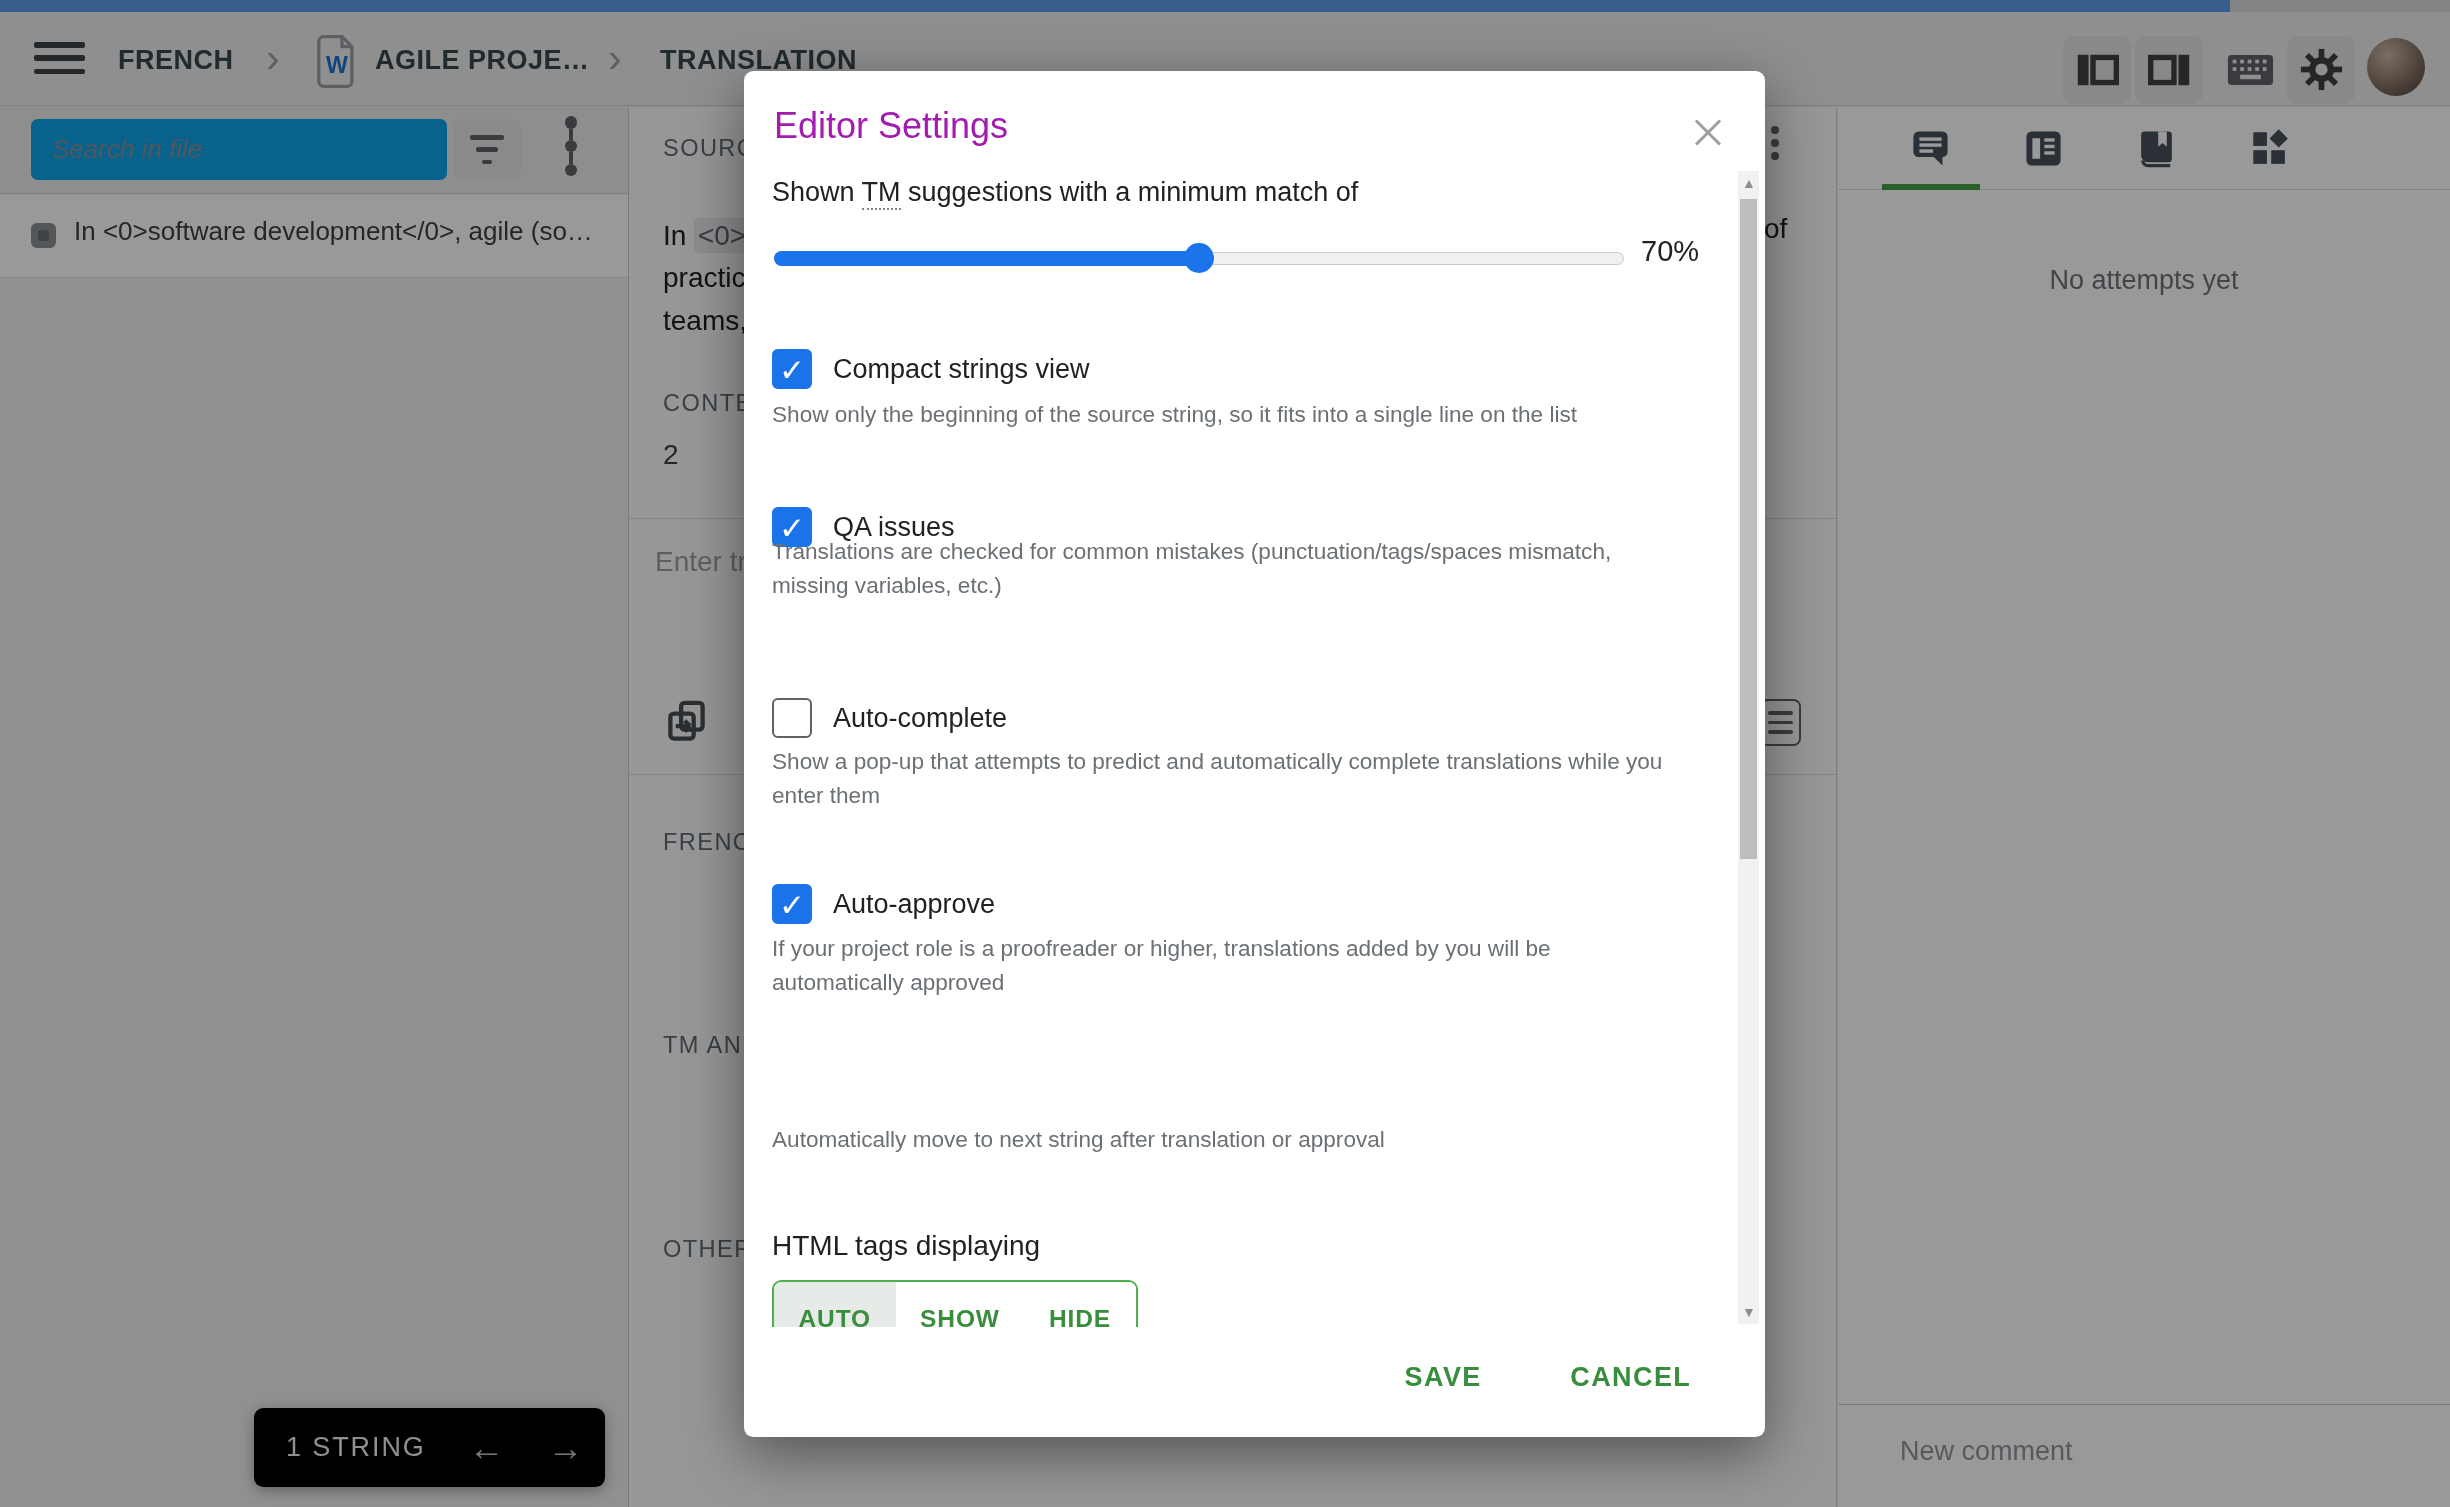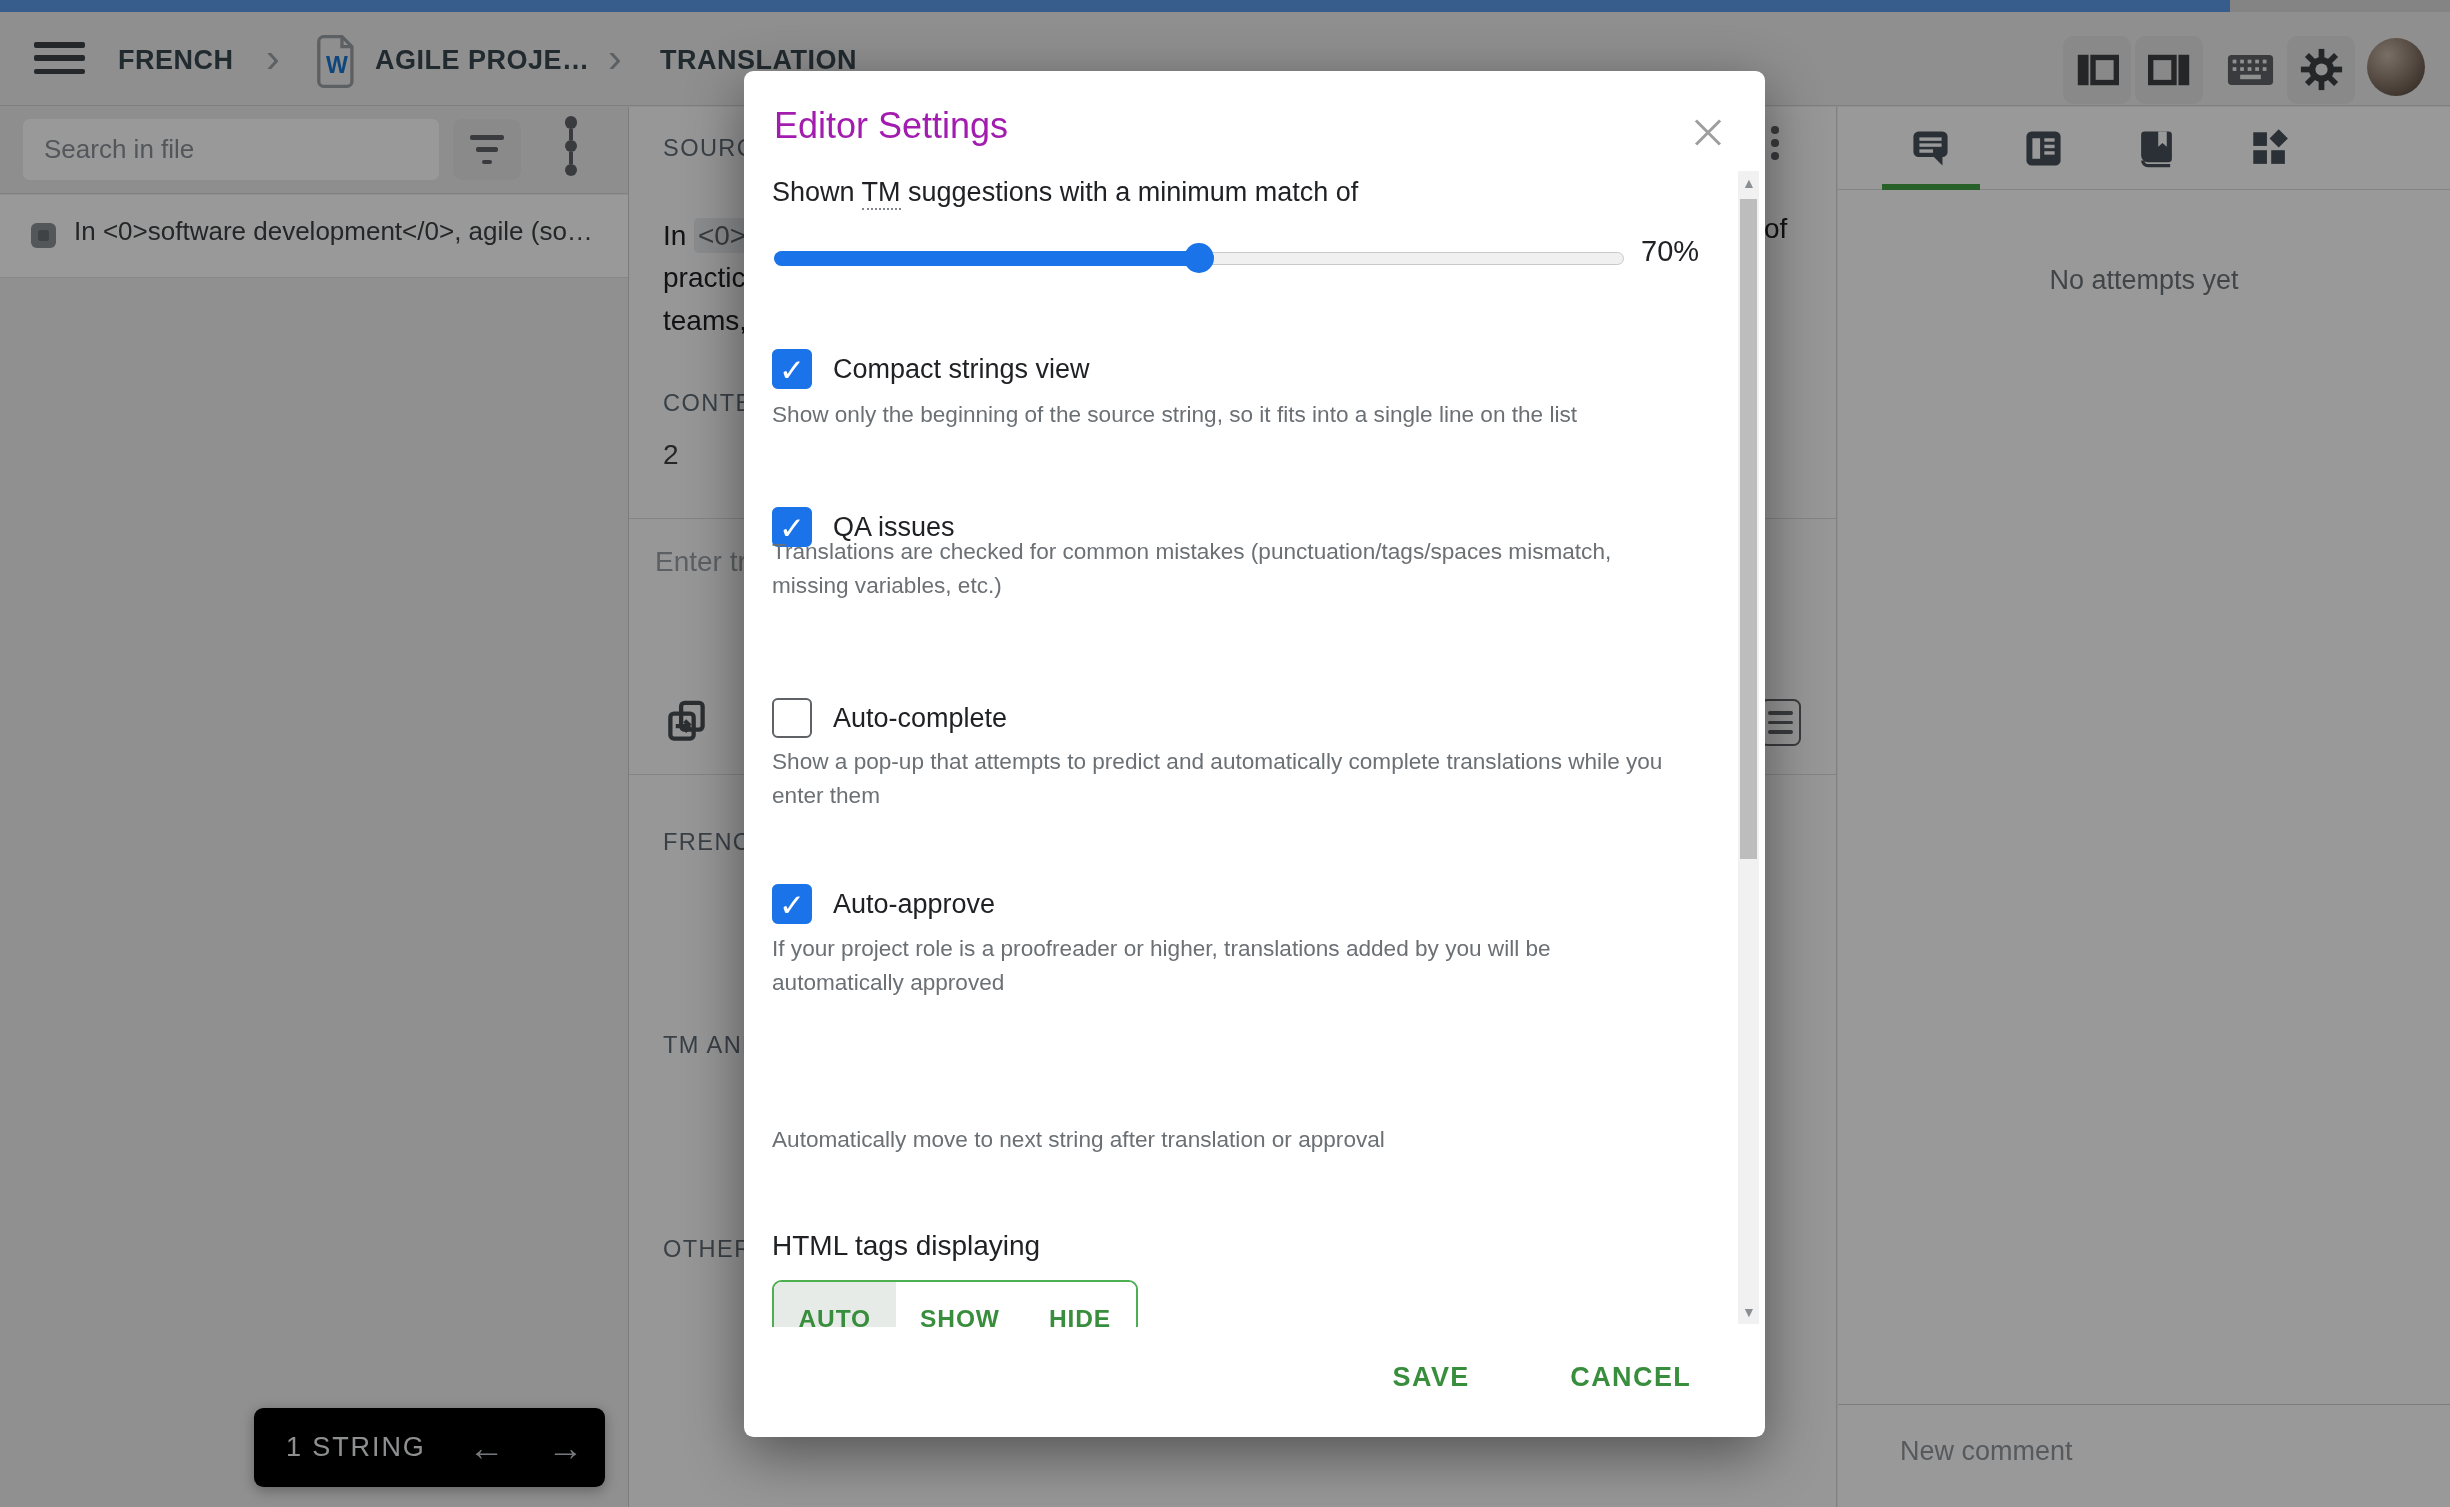--- a/index.html
+++ b/index.html
@@ -18,21 +18,21 @@
   .crumb { position:absolute; top:28px; height:41px; line-height:41px; font-size:27px; font-weight:600; color:#37474f; letter-spacing:0.5px; white-space:nowrap; }
   .chev { position:absolute; top:22.6px; font-size:41px; color:#9aa0a6; line-height:47px; }
   .doc-icon { position:absolute; left:317px; top:22.6px; width:40px; height:53px; }
   .tb-btn { position:absolute; top:23.6px; width:68px; height:68px; border-radius:11.3px; background:#e4e4e4; display:flex; align-items:center; justify-content:center; cursor:pointer; }
   .tb-plain { background:transparent; }
   .avatar { position:absolute; top:26px; width:58px; height:58px; border-radius:50%; background:radial-gradient(circle at 35% 30%, #cbb9a9 0%, #938072 45%, #4e4138 95%); }
 
   
   .left-panel { position:absolute; left:0; top:107px; width:629px; height:1400px; background:#f0f0f0; border-right:0.9px solid #cfcfcf; z-index:1; }
   .left-top { position:absolute; left:0; top:0; width:100%; height:87px; background:#ededed; border-bottom:0.9px solid #d7d7d7; }
-  .search-box { position:absolute; left:23px; top:12.3px; width:416px; height:61px; background:#ffffff; border-radius:6.6px; border:none; padding:0 21px; font-size:26px; color:#3c4043; font-family:inherit; }
+  .search-box { position:absolute; left:31px; top:12.3px; width:416px; height:61px; background:#0ea5e9; border-radius:6.6px; border:none; padding:0 21px; font-size:26px; color:#3c4043; font-family:inherit;font-style:italic; }
   .search-box::placeholder { color:#8a9097; }
   .filter-btn { position:absolute; left:453px; top:12.3px; width:68px; height:61px; background:#e6e6e6; border-radius:9.4px; display:flex; flex-direction:column; align-items:center; justify-content:center; gap:7.5px; cursor:pointer; }
   .filter-btn i { display:block; background:#5f6368; height:4.7px; border-radius:1.9px; }
   .dots-chain { position:absolute; left:552px; top:9.4px; width:38px; height:68px; display:flex; flex-direction:column; align-items:center; cursor:pointer; }
   .dots-chain b { width:12.3px; height:12.3px; border-radius:50%; background:#5f6368; }
   .dots-chain i { width:3.8px; height:11.3px; background:#5f6368; }
   .string-row { position:absolute; left:0; top:88px; width:100%; height:83px; background:#ffffff; border-bottom:0.9px solid #e2e2e2; cursor:pointer; }
   .status-sq { position:absolute; left:31px; top:28px; width:24.5px; height:24.5px; border-radius:5.7px; background:#8d9197; }
   .status-sq::after { content:""; position:absolute; left:6.6px; top:6.6px; width:11.3px; height:11.3px; border-radius:2.8px; background:#6b7075; }
   .string-text { position:absolute; left:74px; top:21px; width:542px; font-size:26px; color:#3c4043; white-space:nowrap; overflow:hidden; }
@@ -84,21 +84,21 @@
   .cb { width:40px; height:40px; border:2.8px solid #5f6368; border-radius:5.7px; background:#fff; flex:0 0 auto; position:relative; }
   .cb.checked { background:#1a73e8; border-color:#1a73e8; }
   .cb.checked::after { content:"✓"; position:absolute; left:0; top:0; width:100%; height:100%; color:#fff; font-size:31px; font-weight:bold; text-align:center; line-height:40px; }
   .setting-label { font-size:27px; color:#202124; }
   .setting-desc { position:absolute; left:28px; font-size:22.6px; line-height:34px; color:#6b7075; }
   .html-heading { position:absolute; left:28px; top:1159px; font-size:28px; color:#202124; }
   .seg-group { position:absolute; left:28px; top:1209px; display:inline-flex; border:2.8px solid #4caf50; border-radius:9.4px; overflow:hidden; height:77px; }
   .seg { padding:0 24.5px; display:flex; align-items:center; font-size:24.5px; font-weight:600; letter-spacing:0.9px; color:#388e3c; background:#fff; cursor:pointer; }
   .seg.selected { background:#e7ebe7; }
   .modal-footer { position:absolute; right:70px; top:1283px; display:flex; gap:81px; }
-  .dlg-btn { font-size:27px; font-weight:600; letter-spacing:1.4px; color:#388e3c; background:none; border:none; cursor:pointer; font-family:inherit; padding:7.5px 3.8px;margin-left:12px; }
+  .dlg-btn { font-size:27px; font-weight:600; letter-spacing:1.4px; color:#388e3c; background:none; border:none; cursor:pointer; font-family:inherit; padding:7.5px 3.8px; }
   .m-scrollbar { position:absolute; right:5.7px; top:100px; width:21px; height:1153px; background:#f1f1f1; z-index:11; }
   .m-scroll-arrow { position:absolute; left:0; width:100%; text-align:center; font-size:14px; color:#8a8f94; }
   .m-scroll-thumb { position:absolute; left:1.9px; width:17px; top:28px; height:660px; background:#bdbdbd; }
 </style>
 </head>
 <body>
 
 <div id="app">
 
   <div class="strip">

